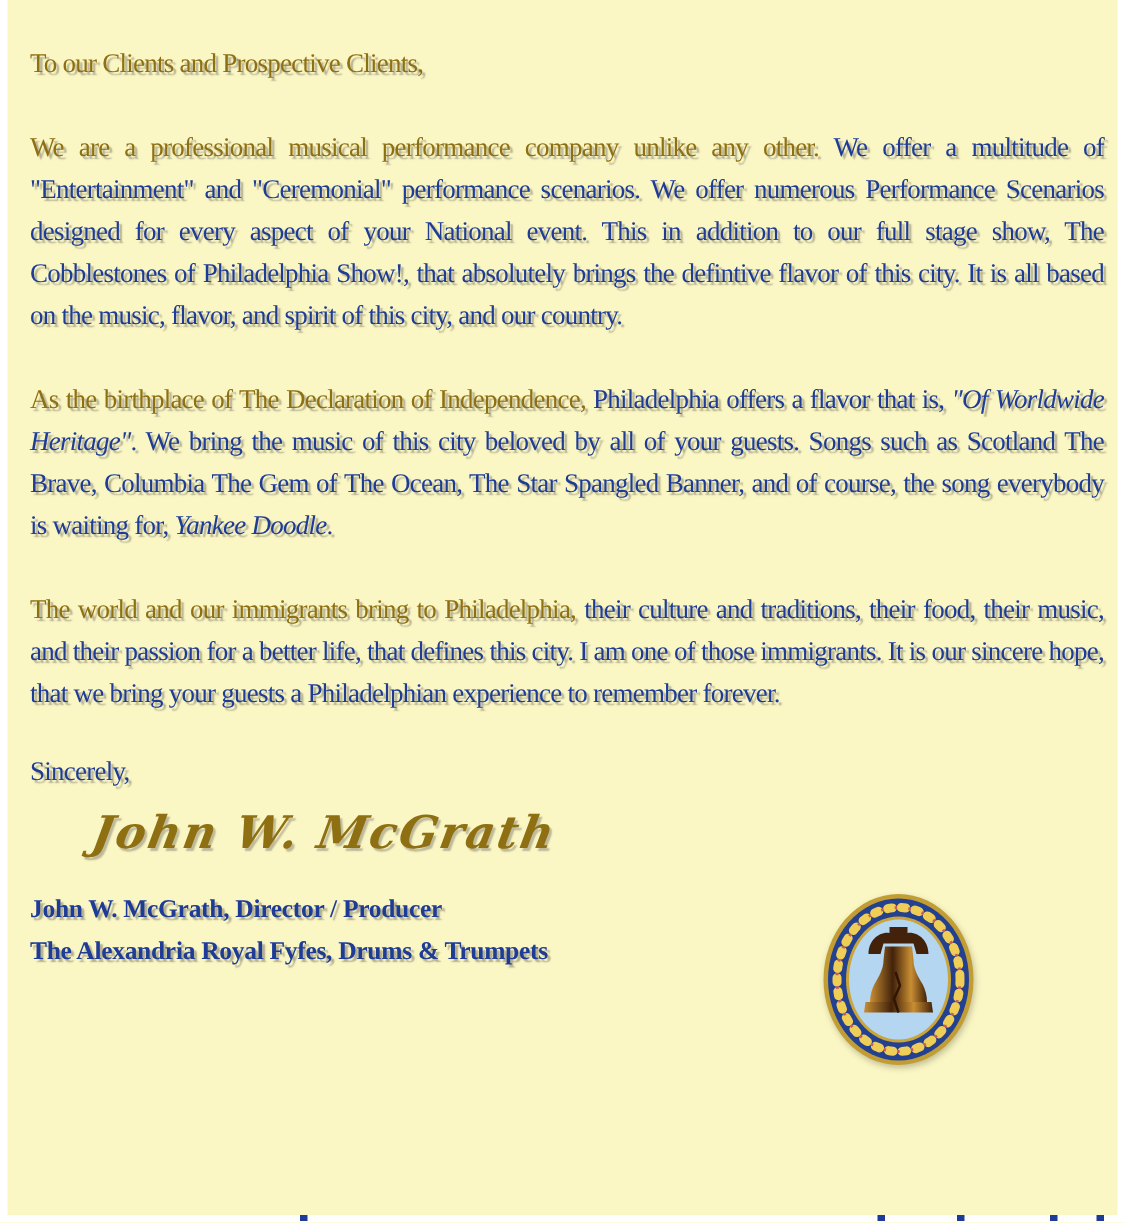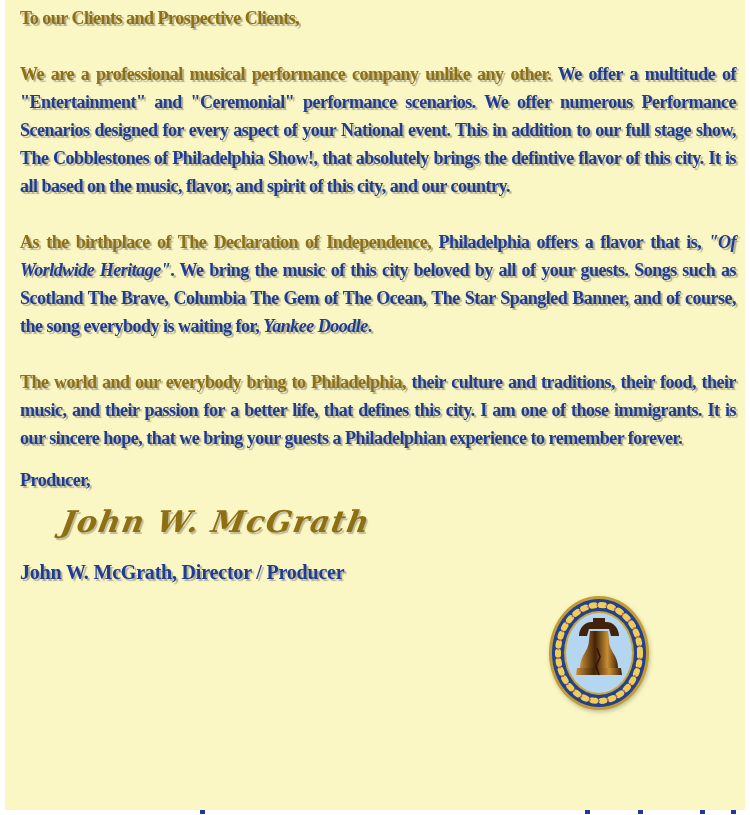--- a/index.html
+++ b/index.html
@@ -11,67 +11,69 @@
   html,body{width:750px;}
   body{
     height:815px;background:#ffffff;overflow:hidden;position:relative;
     font-family:"Liberation Serif",serif;
   }
   .page{
     position:relative;margin-left:5px;width:740px;height:810px;
     background:var(--bg);padding:4px 9px 0 15px;overflow:hidden;
   }
   .txt{
-    font-weight:bold;font-size:18px;line-height:28px;letter-spacing:-0.5px;
+    font-weight:normal;font-size:18px;line-height:28px;letter-spacing:-0.5px;
     text-shadow:2px 2px 1px rgba(130,126,112,0.6);
+    margin-top:24px;
   }
   .para{text-align:justify;margin-bottom:28px;}
   .tight{margin-bottom:14px;}
   .seg-gold{color:var(--gold);}
   .seg-blue{color:var(--blue);}
   .seg-italic{font-style:italic;}
   .salutation{color:var(--gold);margin-bottom:28px;}
   .closing{color:var(--blue);margin-bottom:8px;}
   .signature-script{
     color:var(--gold);font-size:30px;line-height:40px;font-style:italic;font-weight:bold;
     font-family:"DejaVu Serif",serif;margin:0 0 16px 38px;letter-spacing:1.5px;
     transform:skewX(-10deg);transform-origin:left bottom;width:max-content;
     text-shadow:2px 2px 1px rgba(130,126,112,0.5);
   }
   .sigblock{margin-bottom:32px;}
   .sigline{
-    color:var(--blue);font-weight:bold;font-size:20px;line-height:28px;letter-spacing:-0.2px;
+    color:var(--blue);font-weight:bold;font-size:17px;line-height:28px;letter-spacing:-0.2px;
     text-shadow:2px 2px 1px rgba(130,126,112,0.6);
   }
   .seal{
     position:absolute;left:543px;top:594px;width:102px;height:118px;
     filter:drop-shadow(1px 2px 2px rgba(120,118,95,0.45));
   }
   .mark{position:absolute;top:810px;height:4px;width:5px;background:var(--blue);}
 </style>
 </head>
 <body>
 
 <div class="page">
 
   <div class="txt salutation">To our Clients and Prospective Clients,</div>
 
   <p class="txt para"><span class="seg-gold">We are a professional musical performance company unlike any other.</span><span class="seg-blue"> We offer a multitude of "Entertainment" and "Ceremonial" performance scenarios. We offer numerous Performance Scenarios designed for every aspect of your National event. This in addition to our full stage show, The Cobblestones of Philadelphia Show!, that absolutely brings the defintive flavor of this city. It is all based on the music, flavor, and spirit of this city, and our country.</span></p>
 
 
   <p class="txt para"><span class="seg-gold">As the birthplace of The Declaration of Independence,</span><span class="seg-blue"> Philadelphia offers a flavor that is, </span><span class="seg-blue seg-italic">"Of Worldwide Heritage"</span><span class="seg-blue">. We bring the music of this city beloved by all of your guests. Songs such as Scotland The Brave, Columbia The Gem of The Ocean, The Star Spangled Banner, and of course, the song everybody is waiting for, </span><span class="seg-blue seg-italic">Yankee Doodle</span><span class="seg-blue">.</span></p>
 
-  <p class="txt para tight"><span class="seg-gold">The world and our everybody bring to Philadelphia,</span><span class="seg-blue"> their culture and traditions, their food, their music, and their passion for a better life, that defines this city. I am one of those immigrants. It is our sincere hope, that we bring your guests a Philadelphian experience to remember forever.</span></p>
+  <p class="txt para tight"><span class="seg-gold">The world and our immigrants bring to Philadelphia,</span><span class="seg-blue"> their culture and traditions, their food, their music, and their passion for a better life, that defines this city. I am one of those immigrants. It is our sincere hope, that we bring your guests a Philadelphian experience to remember forever.</span></p>
 
-  <div class="txt closing">Producer,</div>
+  <div class="txt closing">Sincerely,</div>
 
   <div class="signature-script">John W. McGrath</div>
 
   <div class="sigblock">
     <div class="sigline">John W. McGrath, Director / Producer</div>
+    <div class="sigline">The Alexandria Royal Fyfes, Drums &amp; Trumpets</div>
   </div>
 
 
   <svg class="seal" viewBox="0 0 102 118" xmlns="http://www.w3.org/2000/svg" aria-hidden="true">
     <defs>
       <linearGradient id="bellg" x1="0" y1="0" x2="1" y2="0">
         <stop offset="0" style="stop-color:var(--bellgold,#C98E33)"></stop>
         <stop offset="0.4" style="stop-color:var(--belldark,#42220A)"></stop>
         <stop offset="0.72" style="stop-color:var(--bellgold,#C98E33)"></stop>
         <stop offset="1" style="stop-color:var(--belldark,#42220A)"></stop>

